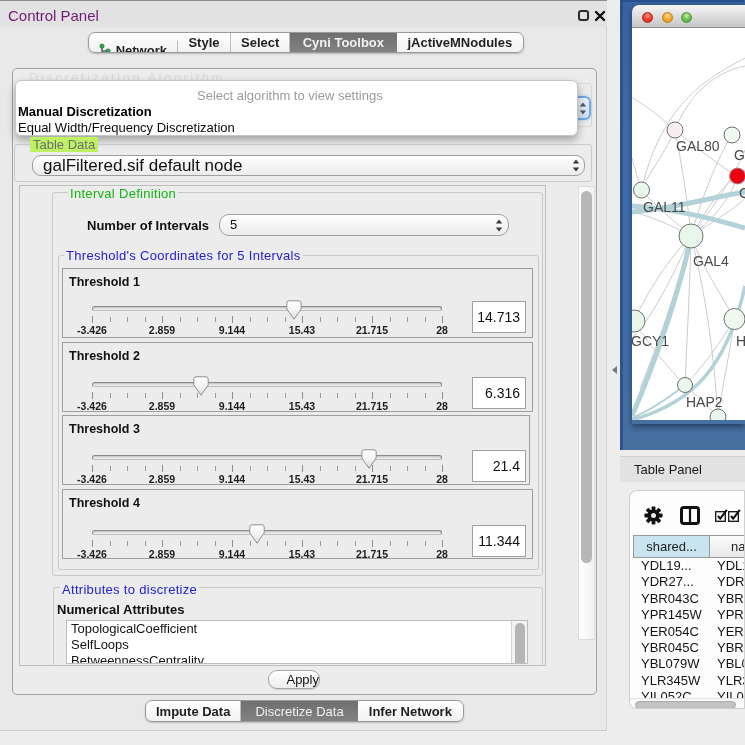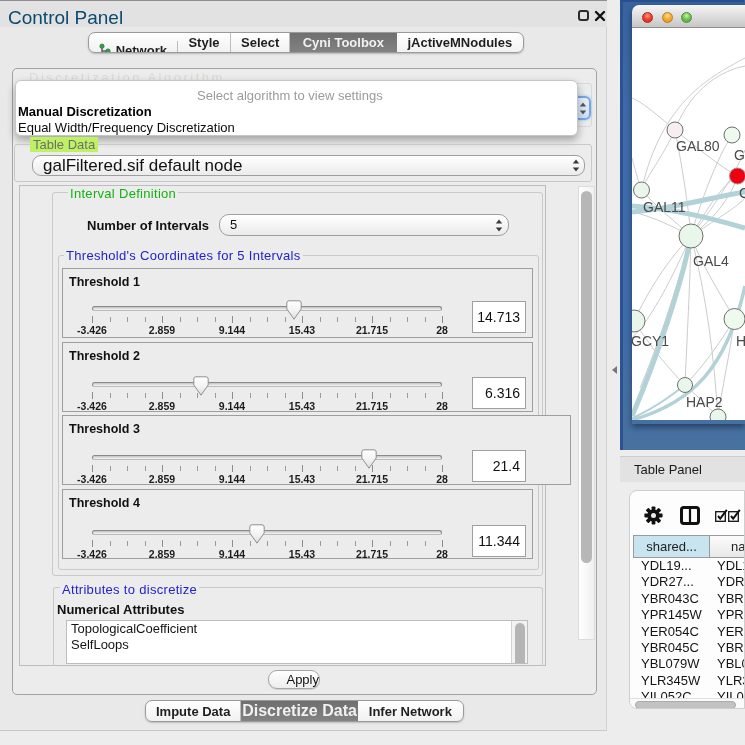--- a/index.html
+++ b/index.html
@@ -11,21 +11,21 @@
 <linearGradient id="thg" x1="0" y1="0" x2="0" y2="1">
 <stop offset="0" stop-color="#ffffff"></stop>
           <stop offset="0.55" stop-color="#f2f2f2"></stop>
           <stop offset="1" stop-color="#dcdcdc"></stop>
 </linearGradient>
 </defs>
     </svg>
 
 <div class="abs" style="left:0;top:0;width:607px;height:731px;background:#e9e9e9;border-right:1px solid #d2d2d2;border-bottom:1px solid #c8c8c8">
 <div class="abs" style="left:0;top:0;width:607px;height:27px;background:#e2e2e2;border-top:1px solid #8f8f8f">
-        <div class="abs" style="left:8px;top:6px;font-size:19px;color:#0c4a6e">Control Panel</div>
+        <div class="abs" style="left:8px;top:6px;font-size:15px;color:#701a75">Control Panel</div>
         <div class="abs" style="left:578px;top:9px;width:11px;height:11px;border:2px solid #2b2b2b;border-radius:3px"></div>
         <svg class="abs" style="left:594px;top:9px" width="12" height="12" viewBox="0 0 12 12">
           <path d="M2,2 L10,10 M10,2 L2,10" stroke="#111" stroke-width="2.4" stroke-linecap="round"></path>
         </svg>
       </div>
 <div class="abs" style="left:88px;top:32px;width:436px;height:21px;border:1px solid #9a9a9a;border-radius:7px;background:linear-gradient(#ffffff,#f1f1f1);box-shadow:0 1px 2px rgba(0,0,0,0.22);overflow:hidden;display:flex">
 <div style="width:89px;height:100%;font-size:13px;font-weight:bold;display:flex;align-items:center;justify-content:center;color:#1f1f1f;border-right:1px solid #bdbdbd;margin-top:8px;"><svg width="12" height="16" viewBox="0 0 12 16" style="margin-right:5px">
             <path d="M3,5 V13.5 M3,8 H8 M3,13 H8" stroke="#5b6070" stroke-width="1.5" fill="none"></path>
             <circle cx="3" cy="3.2" r="2.1" fill="#3aa24d" stroke="#1d7a32" stroke-width="0.8"></circle>
             <circle cx="9" cy="8" r="2.1" fill="#3aa24d" stroke="#1d7a32" stroke-width="0.8"></circle>
@@ -130,21 +130,21 @@
         <div style="position:absolute;left:69.0px;top:57px;width:60px;text-align:center;font-size:10.5px;font-weight:bold;color:#1c1c1c">2.859</div>
         <div style="position:absolute;left:139.0px;top:57px;width:60px;text-align:center;font-size:10.5px;font-weight:bold;color:#1c1c1c">9.144</div>
         <div style="position:absolute;left:209.0px;top:57px;width:60px;text-align:center;font-size:10.5px;font-weight:bold;color:#1c1c1c">15.43</div>
         <div style="position:absolute;left:279.0px;top:57px;width:60px;text-align:center;font-size:10.5px;font-weight:bold;color:#1c1c1c">21.715</div>
         <div style="position:absolute;left:349.0px;top:57px;width:60px;text-align:center;font-size:10.5px;font-weight:bold;color:#1c1c1c">28</div>
         <svg style="position:absolute;left:129.5px;top:33px" width="16" height="20" viewBox="0 0 16 20">
           <path d="M3,0.8 h10 a2.2,2.2 0 0 1 2.2,2.2 v6 L8,19.2 L0.8,9 V3 a2.2,2.2 0 0 1 2.2,-2.2 z" fill="url(#thg)" stroke="#8f8f8f" stroke-width="1"></path>
         </svg>
         <div style="position:absolute;left:409px;top:34px;width:54px;height:32px;background:#fff;border:1px solid #9f9f9f;box-sizing:border-box;font-size:14px;color:#111;text-align:right;line-height:30px;padding-right:5px">6.316</div>
       </div>
-<div style="position:absolute;left:62px;top:415px;width:509px;height:70px;border:1px solid #9e9e9e;background:#ececec;box-sizing:border-box">
+<div style="position:absolute;left:62px;top:415px;width:468px;height:70px;border:1px solid #9e9e9e;background:#ececec;box-sizing:border-box">
         <div style="position:absolute;left:6px;top:6px;font-size:12.5px;font-weight:bold;color:#111">Threshold 3</div>
         <div style="position:absolute;left:29.0px;top:39px;width:350.0px;height:5px;border-radius:3px;border:1px solid #8a8a8a;border-bottom-color:#bdbdbd;background:linear-gradient(180deg,#c2c2c2 0%,#e3e3e3 60%,#f3f3f3 100%)"></div>
         <div style="position:absolute;left:29.0px;top:49px;width:1px;height:7px;background:#8d8d8d"></div>
         <div style="position:absolute;left:99.0px;top:49px;width:1px;height:7px;background:#8d8d8d"></div>
         <div style="position:absolute;left:169.0px;top:49px;width:1px;height:7px;background:#8d8d8d"></div>
         <div style="position:absolute;left:239.0px;top:49px;width:1px;height:7px;background:#8d8d8d"></div>
         <div style="position:absolute;left:309.0px;top:49px;width:1px;height:7px;background:#8d8d8d"></div>
         <div style="position:absolute;left:379.0px;top:49px;width:1px;height:7px;background:#8d8d8d"></div>
         <div style="position:absolute;left:46.5px;top:50px;width:1px;height:5px;background:#9a9a9a"></div>
         <div style="position:absolute;left:64.0px;top:50px;width:1px;height:5px;background:#9a9a9a"></div>
@@ -206,31 +206,32 @@
           <path d="M3,0.8 h10 a2.2,2.2 0 0 1 2.2,2.2 v6 L8,19.2 L0.8,9 V3 a2.2,2.2 0 0 1 2.2,-2.2 z" fill="url(#thg)" stroke="#8f8f8f" stroke-width="1"></path>
         </svg>
         <div style="position:absolute;left:409px;top:35px;width:54px;height:32px;background:#fff;border:1px solid #9f9f9f;box-sizing:border-box;font-size:14px;color:#111;text-align:right;line-height:30px;padding-right:5px">11.344</div>
       </div>
 <div class="abs" style="left:53px;top:587px;width:490px;height:79px;border:1px solid #c9c9c9;border-top-left-radius:3px;border-top-right-radius:3px;border-bottom:none"></div>
 <div class="abs" style="left:60px;top:582px;font-size:13px;letter-spacing:0.3px;color:#2222cf;background:#ececec;padding:0 2px">Attributes to discretize</div>
 <div class="abs" style="left:57px;top:602px;font-size:13px;font-weight:bold;color:#111">Numerical Attributes</div>
 <div class="abs" style="left:66px;top:620px;width:462px;height:44px;background:#fff;border:1px solid #bdbdbd;overflow:hidden">
         <div style="font-size:13px;color:#141414;padding-left:4px;height:16px;line-height:16px">TopologicalCoefficient</div>
         <div style="font-size:13px;color:#141414;padding-left:4px;height:16px;line-height:16px">SelfLoops</div>
+        <div style="font-size:13px;color:#141414;padding-left:4px;height:16px;line-height:16px">BetweennessCentrality</div>
         <div class="abs" style="right:0;top:0;width:16px;height:44px;background:#f2f2f2;border-left:1px solid #d2d2d2">
           <div class="abs" style="left:2.5px;top:2px;width:10px;height:60px;border-radius:5px;background:#b5b5b5"></div>
         </div>
       </div>
 <div class="abs" style="left:578px;top:186px;width:17px;height:454px;background:linear-gradient(90deg,#ffffff,#f0f0f0);border:1px solid #dcdcdc">
         <div class="abs" style="left:2px;top:4px;width:11px;height:372px;border-radius:6px;background:#b7b7b7"></div>
       </div>
 <div class="abs" style="left:268px;top:670px;width:52px;height:19px;border:1px solid #a5a5a5;border-radius:9px;background:linear-gradient(#ffffff,#ededed);font-size:13px;color:#111;text-align:right;line-height:17px;box-shadow:0 1px 1px rgba(0,0,0,0.12)">Apply</div>
 <div class="abs" style="left:145px;top:700px;width:319px;height:22px;border:1px solid #9a9a9a;border-radius:7px;background:linear-gradient(#ffffff,#f1f1f1);box-shadow:0 1px 2px rgba(0,0,0,0.2);overflow:hidden;display:flex">
 <div style="width:96px;height:100%;font-size:13px;font-weight:bold;display:flex;align-items:center;justify-content:center;color:#1f1f1f;border-right:1px solid #bdbdbd">Impute Data</div>
-<div style="width:117px;height:100%;font-size:16px;font-weight:bold;display:flex;align-items:center;justify-content:center;background:linear-gradient(#6f6f6f,#828282);color:#f1f1f1">Discretize Data</div>
+<div style="width:117px;height:100%;font-size:13px;font-weight:normal;display:flex;align-items:center;justify-content:center;background:linear-gradient(#6f6f6f,#828282);color:#f1f1f1">Discretize Data</div>
 <div style="width:106px;height:100%;font-size:13px;font-weight:bold;display:flex;align-items:center;justify-content:center;color:#1f1f1f">Infer Network</div>
 </div>
 </div>
 <div class="abs" style="left:612px;top:366px;width:0;height:0;border-right:5px solid #777;border-top:4px solid transparent;border-bottom:4px solid transparent"></div>
 <div class="abs" style="left:620px;top:0;width:125px;height:450px;background:linear-gradient(180deg,#38639f 0%,#3e6cab 30%,#3e6cab 70%,#48719f 100%)">
       <div class="abs" style="left:0;top:0;width:3px;height:450px;background:#2c5390"></div>
       <div class="abs" style="left:0;top:0;width:124px;height:2px;background:#27508e"></div>
     </div>
 <div class="abs" style="left:632px;top:5px;width:113px;height:419px;border-top-left-radius:7px;overflow:hidden;box-shadow:0 3px 6px rgba(0,0,20,0.45)">
       <div style="width:100%;height:23px;background:linear-gradient(#f6f6f6,#c6c6c6);border-bottom:1px solid #8f8f8f;position:relative">

